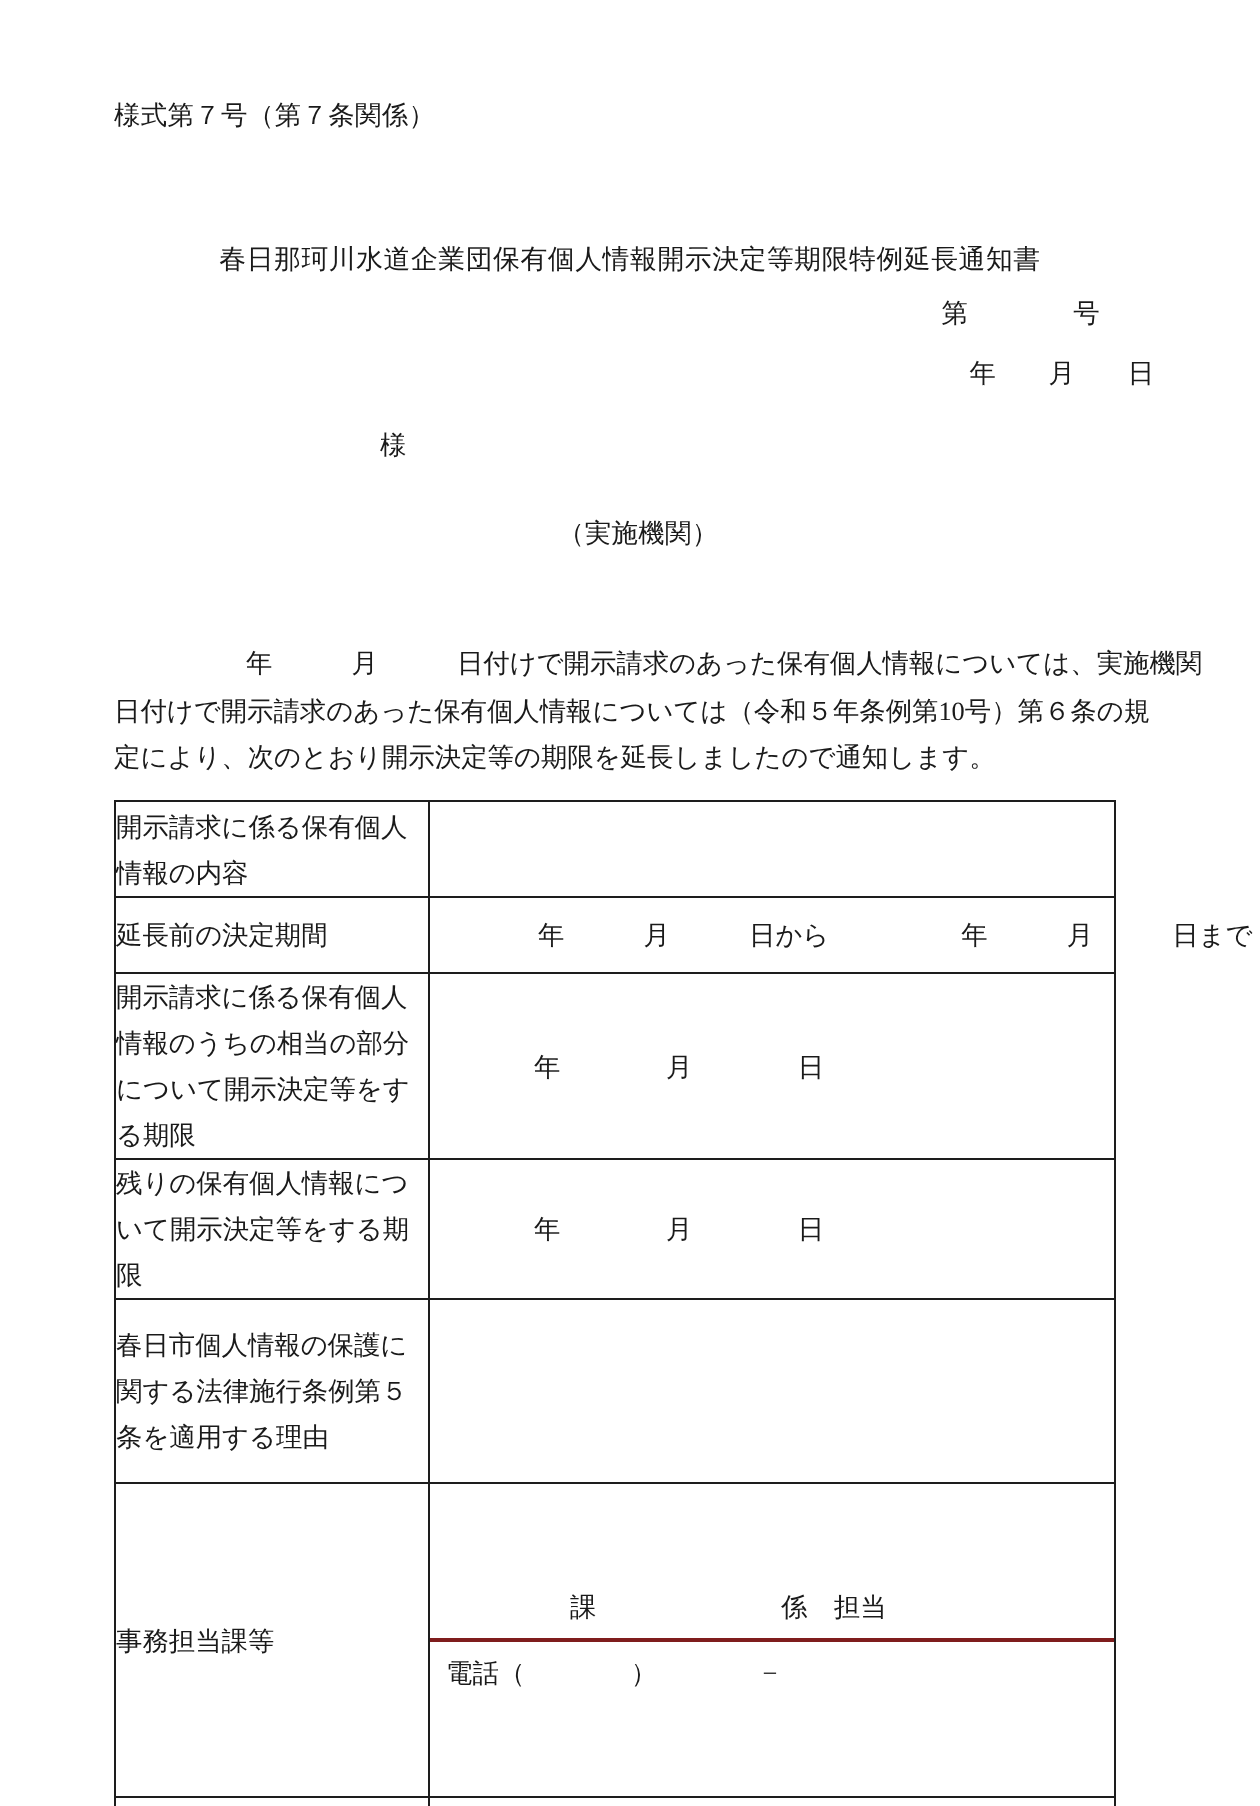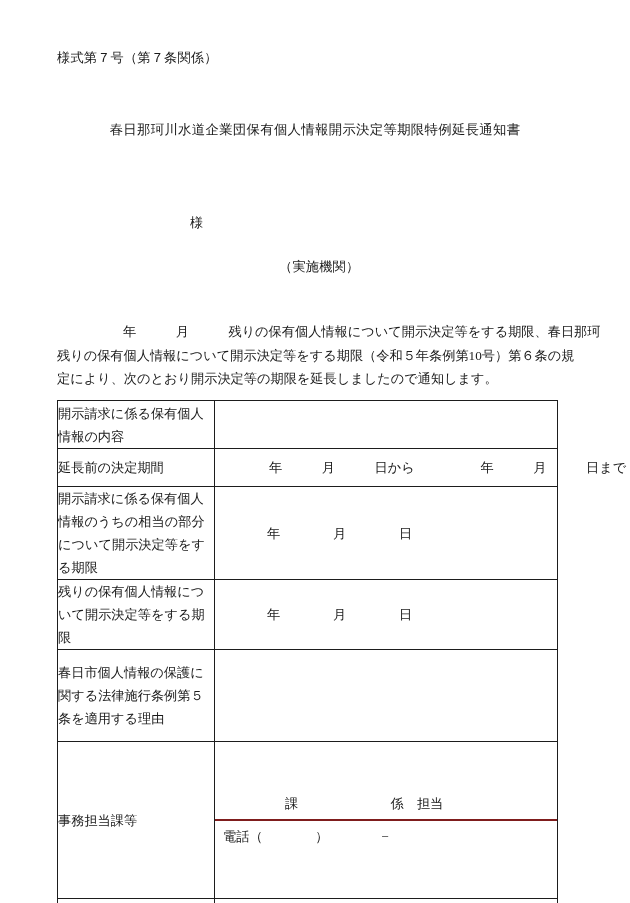--- a/index.html
+++ b/index.html
@@ -150,28 +150,32 @@
 </style>
 </head>
 <body>
 
 <div class="page">
 
   <div class="doc-text form-no">様式第７号（第７条関係）</div>
 
   <div class="doc-title">春日那珂川水道企業団保有個人情報開示決定等期限特例延長通知書</div>
 
+  <div class="meta-block">
+    <div class="meta-line">第　　　　号</div>
+    <div class="meta-line indented">年　　月　　日</div>
+  </div>
 
   <div class="doc-text addressee">様</div>
 
   <div class="doc-text organ">（実施機関）</div>
 
   <div class="body-para">
-    <div class="body-line first">　　　　　年　　　月　　　残りの保有個人情報について開示決定等をする期限、春日那珂</div>
-    <div class="body-line">残りの保有個人情報について開示決定等をする期限（令和５年条例第10号）第６条の規</div>
+    <div class="body-line first">　　　　　年　　　月　　　日付けで開示請求のあった保有個人情報については、実施機関</div>
+    <div class="body-line">日付けで開示請求のあった保有個人情報については（令和５年条例第10号）第６条の規</div>
     <div class="body-line">定により、次のとおり開示決定等の期限を延長しましたので通知します。</div>
   </div>
 
   <table class="form-table">
     <tbody>
       <tr class="h-tall-1">
         <td class="lbl-cell">
           <span class="lbl-text">開示請求に係る保有個人情報の内容</span>
         </td>
         <td class="val-cell blank"></td>

